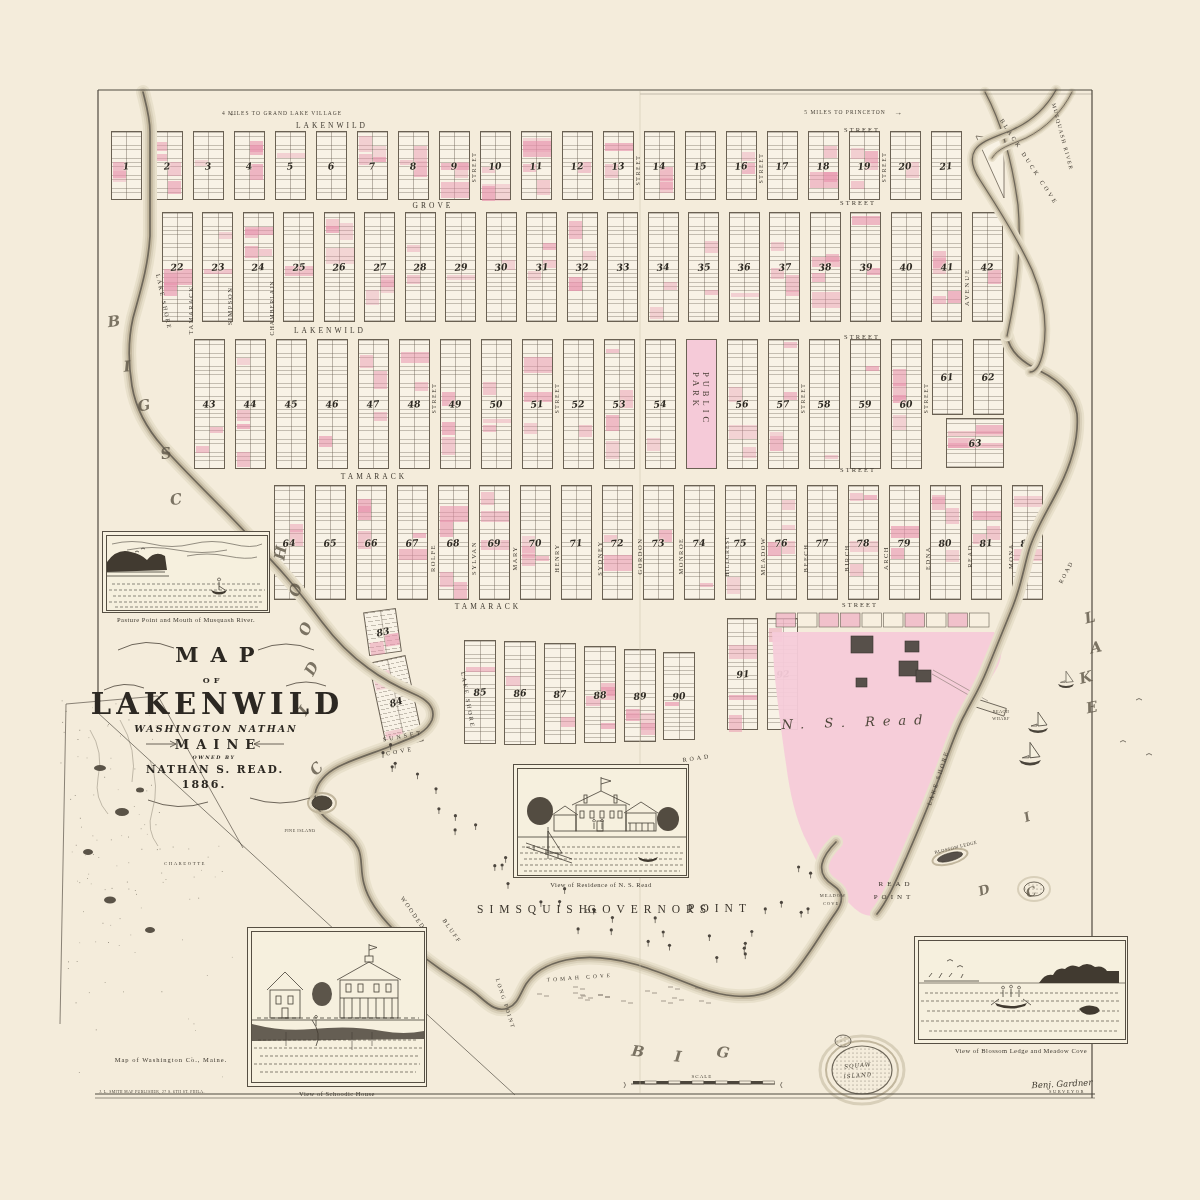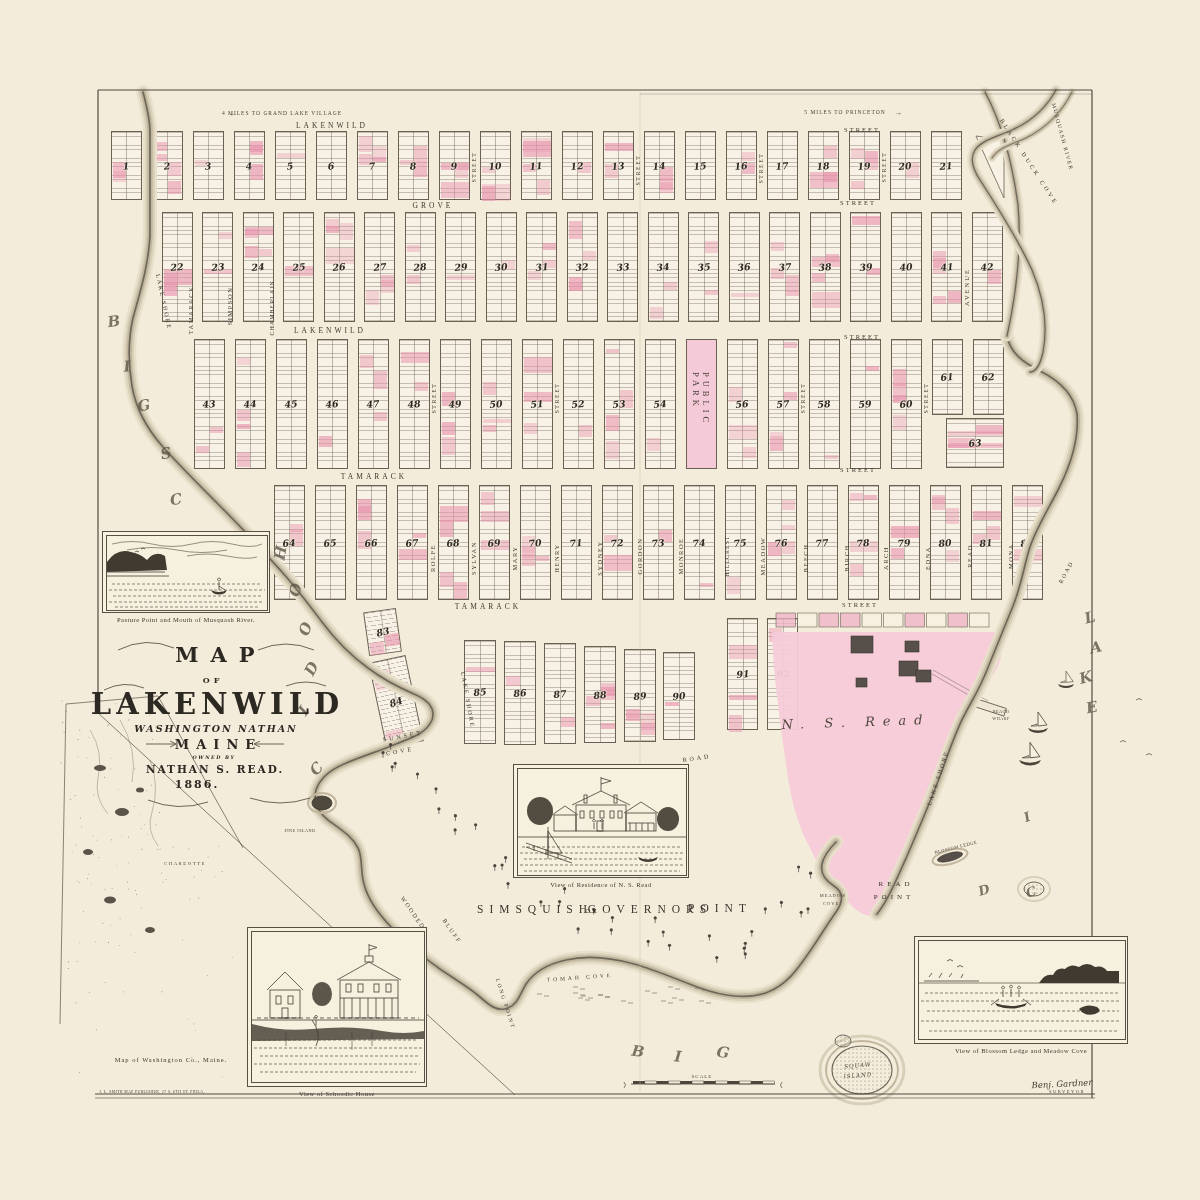--- a/index.html
+++ b/index.html
@@ -31,21 +31,21 @@
   .f-script{font-family:"DejaVu Serif",serif;font-style:italic;color:#3f3a30;}
   .f-owner{font-family:"DejaVu Serif",serif;font-style:italic;color:#50483c;}
   .tb{position:absolute;transform:translate(-50%,-50%);white-space:nowrap;line-height:1;color:#2c2822;}
   .t-map{left:215px;top:654px;font:700 21px "DejaVu Serif",serif;letter-spacing:12px;text-indent:12px;}
   .t-of{left:213px;top:680px;font:700 8px "DejaVu Serif",serif;letter-spacing:4px;}
   .t-name{left:215px;top:704px;font:700 29px "DejaVu Serif",serif;letter-spacing:5px;text-indent:5px;}
   .t-county{left:216px;top:728px;font:italic 700 9.5px "DejaVu Serif",serif;letter-spacing:2px;}
   .t-state{left:215px;top:744px;font:700 13px "DejaVu Serif",serif;letter-spacing:7px;text-indent:7px;}
   .t-ownedby{left:214px;top:757px;font:italic 700 4.8px "DejaVu Serif",serif;letter-spacing:1.5px;}
   .t-owner{left:215px;top:769px;font:700 10.5px "DejaVu Serif",serif;letter-spacing:2px;}
-  .t-year{left:197px;top:784px;font:700 11px "DejaVu Serif",serif;letter-spacing:2px;}
+  .t-year{left:204px;top:784px;font:700 11px "DejaVu Serif",serif;letter-spacing:2px;}
   .vig{position:absolute;box-sizing:border-box;padding:3px;background:#f7f1e0;border:1px solid #564f43;}
   .vig svg{display:block;border:0.8px solid #564f43;background:#f6f0de;}
   .vcap{position:absolute;left:50%;white-space:nowrap;transform:translateX(-50%);
     font:6.5px "Liberation Serif",serif;color:#3f3a31;letter-spacing:.5px;}
   .eng{stroke:#453f36;fill:none;stroke-width:.8;}
   .engf{fill:#413a30;stroke:none;}
 </style>
 </head>
 <body>
 

